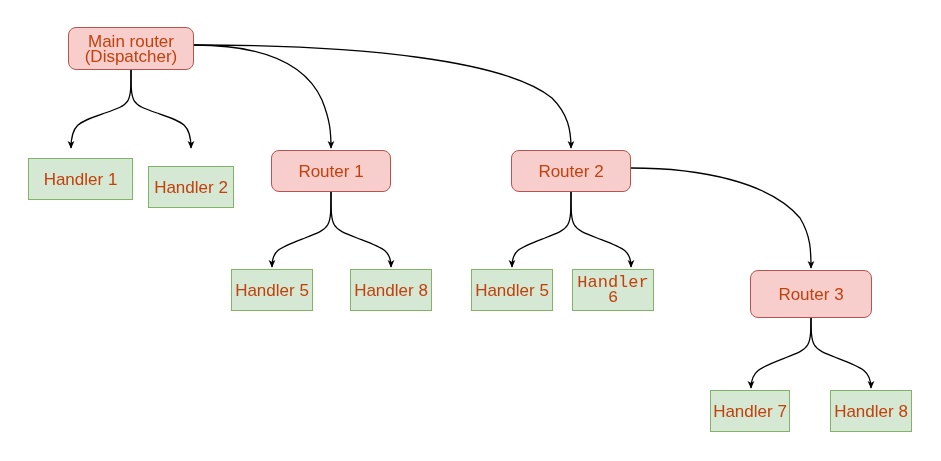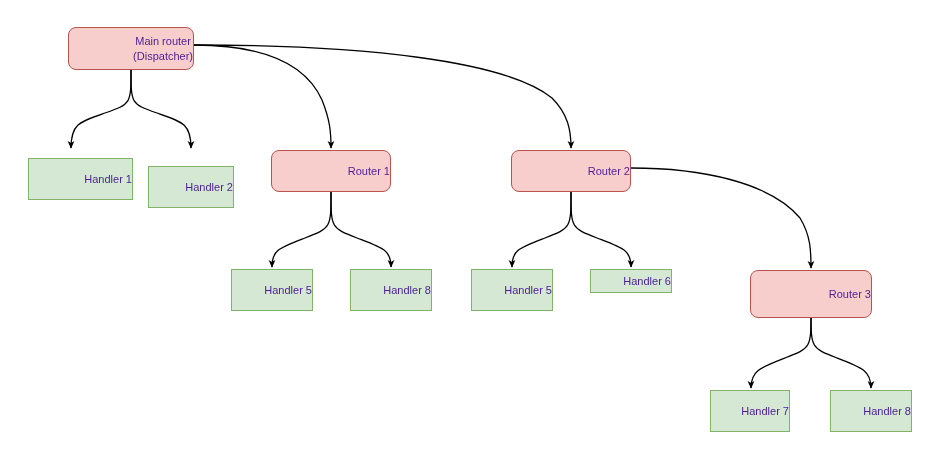--- a/index.html
+++ b/index.html
@@ -24,25 +24,25 @@
     top: 0;
     width: 941px;
     height: 461px;
     pointer-events: none;
   }
   .node {
     position: absolute;
     box-sizing: border-box;
     display: flex;
     align-items: center;
-    justify-content: flex-end;
+    justify-content: center;
     text-align: center;
-    font-size: 11px;
+    font-size: 17px;
     line-height: 15px;
-    color: #4c1d95;
+    color: #c2410c;
     z-index: 2;
   }
   .node-router {
     background: #f8cecc;
     border: 1px solid #b85450;
     border-radius: 8px;
   }
   .node-handler {
     background: #d5e8d4;
     border: 1px solid #82b366;
@@ -98,21 +98,21 @@
       </div>
       <div class="node node-handler" style="left: 231px; top: 269px; width: 82px; height: 42px;">
         <span class="node-label">Handler 5</span>
       </div>
       <div class="node node-handler" style="left: 350px; top: 269px; width: 82px; height: 42px;">
         <span class="node-label">Handler 8</span>
       </div>
       <div class="node node-handler" style="left: 471px; top: 269px; width: 82px; height: 42px;">
         <span class="node-label">Handler 5</span>
       </div>
-      <div class="node node-handler" style="left: 590px; top: 269px; width: 82px; height: 24px;">
+      <div class="node node-handler" style="left: 572px; top: 269px; width: 82px; height: 42px; font-family: Liberation Mono, monospace;">
         <span class="node-label">Handler 6</span>
       </div>
       <div class="node node-router" style="left: 750px; top: 270px; width: 122px; height: 48px;">
         <span class="node-label">Router 3</span>
       </div>
       <div class="node node-handler" style="left: 710px; top: 390px; width: 80px; height: 42px;">
         <span class="node-label">Handler 7</span>
       </div>
       <div class="node node-handler" style="left: 830px; top: 390px; width: 82px; height: 42px;">
         <span class="node-label">Handler 8</span>

